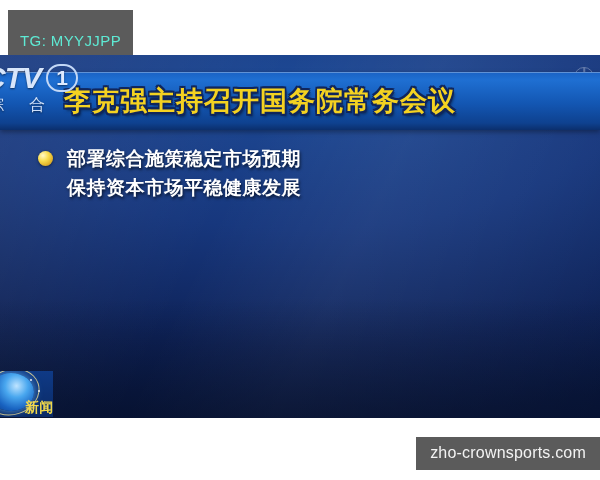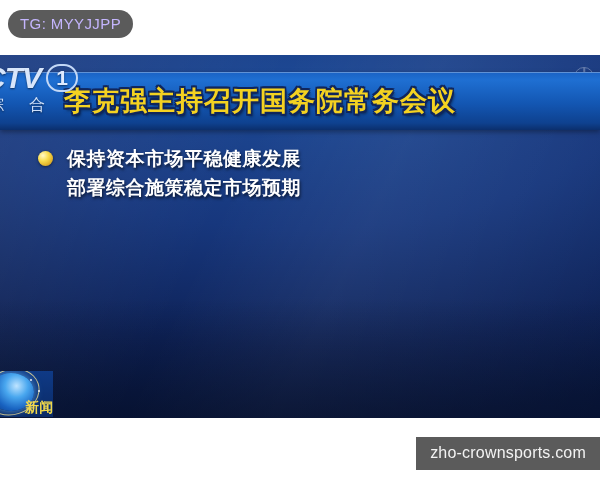--- a/index.html
+++ b/index.html
@@ -7,26 +7,25 @@
     width:600px; height:480px;
     background:#ffffff;
     font-family:"DejaVu Sans", sans-serif;
     overflow:hidden;
   }
   #root { position:relative; width:600px; height:480px; background:#ffffff; }
 
   
   .tg-badge{
     position:absolute; left:8px; top:10px;
-    background:#5b5b5b; color:#c4b5fd;
+    background:#5b5b5b; color:#5eead4;
     font-family:"Liberation Sans", sans-serif;
     font-size:15px; letter-spacing:.4px;
-    padding:5px 12px 6px 12px;
-    white-space:nowrap;
-    border-radius:14px;
+    padding:22px 12px 6px 12px;
+    white-space:nowrap;
   }
 
   
   .video{
     position:absolute; left:0; top:55px; width:600px; height:363px;
     background:
       radial-gradient(130% 90% at 50% 10%, #1e4a96 0%, #17377d 42%, #0e2257 78%, #0a1a44 100%);
     overflow:hidden;
   }
   
@@ -211,22 +210,22 @@
       <span class="gglobe"></span>
     </div>
 
     <div class="banner">
       <div class="banner-title">李克强主持召开国务院常务会议</div>
     </div>
 
     <div class="bullet-block">
       <span class="bullet-dot"></span>
       <div class="bullet-lines">
+        <div>部署综合施策稳定市场预期</div>
         <div>保持资本市场平稳健康发展</div>
-        <div>部署综合施策稳定市场预期</div>
       </div>
     </div>
 
 
     <div class="corner-logo">
       <span class="cglobe"></span>
       <span class="cring"></span>
       <span class="cspark" style="left:30px; top:8px;"></span>
       <span class="cspark" style="left:38px; top:19px;"></span>
       <span class="ctext">新闻联播</span>

